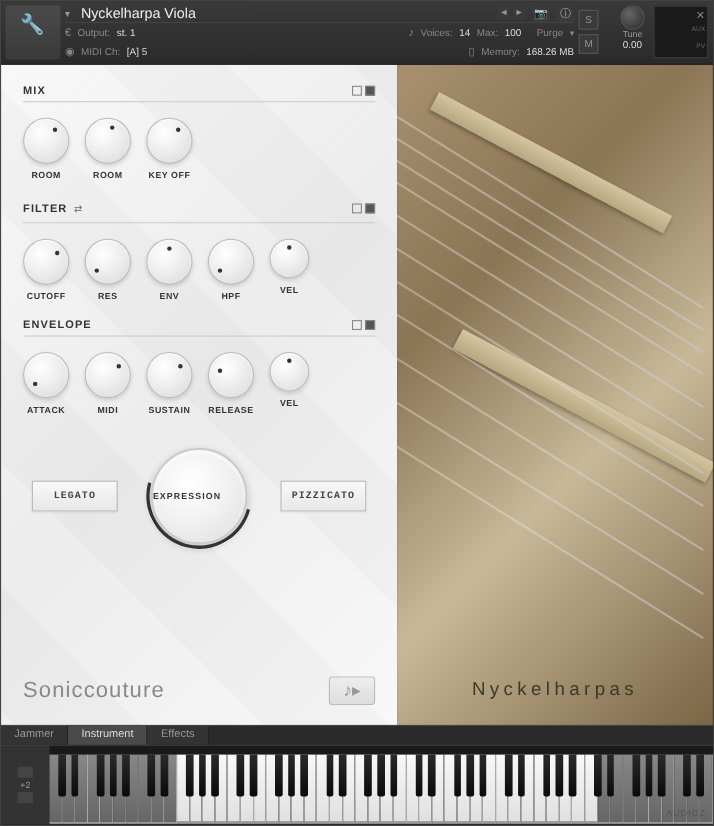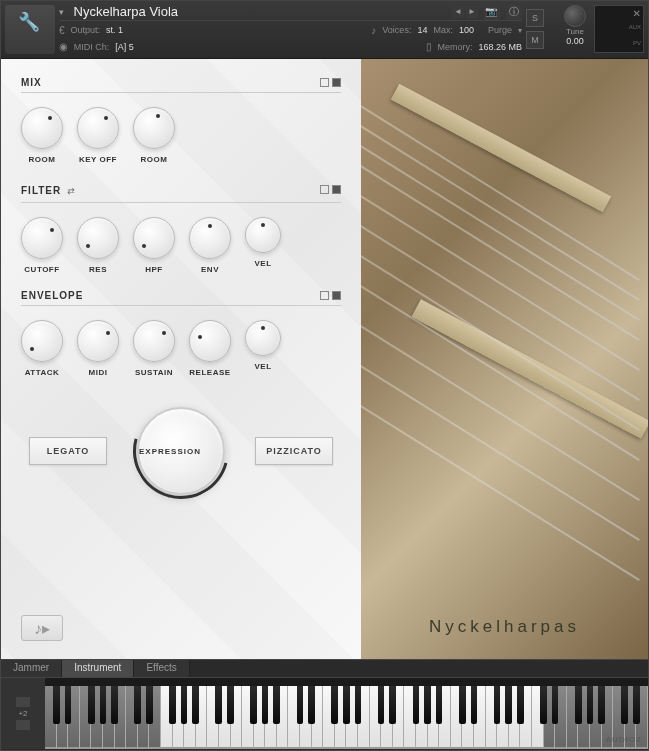--- a/index.html
+++ b/index.html
@@ -43,21 +43,21 @@
 .sq-toggle.filled { background: #555; }
 .knob-row { display: flex; gap: 14px; }
 .knob-unit { display: flex; flex-direction: column; align-items: center; gap: 6px; }
 .knob { width: 42px; height: 42px; border-radius: 50%; background: radial-gradient(circle at 38% 32%, #fff 0%, #f0f0f0 40%, #d8d8d8 100%); border: 1px solid #bbb; box-shadow: 0 2px 4px rgba(0,0,0,0.15), inset 0 1px 2px rgba(255,255,255,0.8); position: relative; cursor: pointer; }
 .knob.small { width: 36px; height: 36px; }
 .knob-dot { position: absolute; width: 4px; height: 4px; background: #333; border-radius: 50%; }
 .knob-label { font-size: 8px; font-weight: bold; color: #333; letter-spacing: 0.5px; }
 .filter-icon { display: inline-block; margin-left: 6px; font-size: 9px; color: #666; }
 
 .articulation-row { display: flex; align-items: center; justify-content: space-between; margin-top: 30px; padding: 0 8px; }
-.art-btn { width: 78px; height: 28px; background: linear-gradient(#f8f8f8, #e8e8e8); border: 1px solid #bbb; font-size: 9px; font-weight: bold; color: #444; letter-spacing: 1px; cursor: pointer; box-shadow: 0 1px 2px rgba(0,0,0,0.1); }
+.art-btn { width: 78px; height: 28px; background: linear-gradient(#f8f8f8, #e8e8e8); border: 1px solid #bbb; font-size: 9px; font-weight: bold; color: #444; letter-spacing: 1px; cursor: pointer; box-shadow: 0 1px 2px rgba(0,0,0,0.1); font-family: Liberation Mono, monospace; }
 .expression-knob { width: 88px; height: 88px; border-radius: 50%; background: radial-gradient(circle at 40% 35%, #fff 0%, #f2f2f2 45%, #ddd 100%); border: 2px solid #ccc; box-shadow: 0 3px 8px rgba(0,0,0,0.2), inset 0 2px 4px rgba(255,255,255,0.9); display: flex; align-items: center; justify-content: flex-start; position: relative; cursor: pointer; }
 .expression-knob::before { content: ''; position: absolute; inset: -6px; border-radius: 50%; border: 3px solid transparent; border-left-color: #333; border-bottom-color: #333; transform: rotate(-30deg); }
 .expr-lbl { font-size: 8px; font-weight: bold; color: #333; letter-spacing: 1px; }
 
 .brand-row { position: absolute; bottom: 18px; left: 20px; right: 20px; display: flex; align-items: center; justify-content: space-between; }
 .brand { font-size: 20px; color: #888; font-weight: 300; letter-spacing: 1px; }
 .play-btn { width: 42px; height: 26px; background: linear-gradient(#eee, #ddd); border: 1px solid #bbb; border-radius: 3px; display: flex; align-items: center; justify-content: center; color: #999; cursor: pointer; }
 
 .right-panel { flex: 1; background: linear-gradient(135deg, #a89070 0%, #8a7555 30%, #c8b898 60%, #7a6545 100%); position: relative; overflow: hidden; }
 .strings { position: absolute; inset: 0; }
@@ -151,29 +151,29 @@
         </div>
         <div class="knob-row">
           <div class="knob-unit">
               <div class="knob">
                 <span class="knob-dot" style="top:8px;right:10px;"></span>
               </div>
               <span class="knob-label">ROOM</span>
             </div>
           <div class="knob-unit">
               <div class="knob">
+                <span class="knob-dot" style="top:6px;right:14px;"></span>
+              </div>
+              <span class="knob-label">ROOM</span>
+            </div>
+          <div class="knob-unit">
+              <div class="knob">
                 <span class="knob-dot" style="top:8px;right:10px;"></span>
               </div>
               <span class="knob-label">KEY OFF</span>
-            </div>
-          <div class="knob-unit">
-              <div class="knob">
-                <span class="knob-dot" style="top:6px;right:14px;"></span>
-              </div>
-              <span class="knob-label">ROOM</span>
             </div>
         </div>
       </div>
 
       <div class="section">
         <div class="section-header">
           <span><span class="section-title">FILTER</span><span class="filter-icon">⇄</span></span>
           <div class="section-toggles">
             <span class="sq-toggle"></span>
             <span class="sq-toggle filled"></span>
@@ -187,29 +187,29 @@
               <span class="knob-label">CUTOFF</span>
             </div>
           <div class="knob-unit">
               <div class="knob">
                 <span class="knob-dot" style="bottom:10px;left:8px;"></span>
               </div>
               <span class="knob-label">RES</span>
             </div>
           <div class="knob-unit">
               <div class="knob">
+                <span class="knob-dot" style="top:6px;left:18px;"></span>
+              </div>
+              <span class="knob-label">ENV</span>
+            </div>
+          <div class="knob-unit">
+              <div class="knob">
                 <span class="knob-dot" style="bottom:10px;left:8px;"></span>
               </div>
               <span class="knob-label">HPF</span>
-            </div>
-          <div class="knob-unit">
-              <div class="knob">
-                <span class="knob-dot" style="top:6px;left:18px;"></span>
-              </div>
-              <span class="knob-label">ENV</span>
             </div>
           <div class="knob-unit">
               <div class="knob small">
                 <span class="knob-dot" style="top:5px;left:15px;"></span>
               </div>
               <span class="knob-label">VEL</span>
             </div>
         </div>
       </div>
 
@@ -257,20 +257,21 @@
 
       <div class="articulation-row">
         <button class="art-btn">LEGATO</button>
         <div class="expression-knob">
           <span class="expr-lbl">EXPRESSION</span>
         </div>
         <button class="art-btn">PIZZICATO</button>
       </div>
 
       <div class="brand-row">
+        <span class="brand">Soniccouture</span>
         <div class="play-btn">
           <span>♪▸</span>
         </div>
       </div>
     </div>
 
     <div class="right-panel">
       <div class="strings">
         <div class="wood-bar" style="top:80px;left:20px;width:240px;height:18px;transform:rotate(28deg);"></div>
         <div class="wood-bar" style="top:300px;left:40px;width:260px;height:20px;transform:rotate(28deg);"></div>

